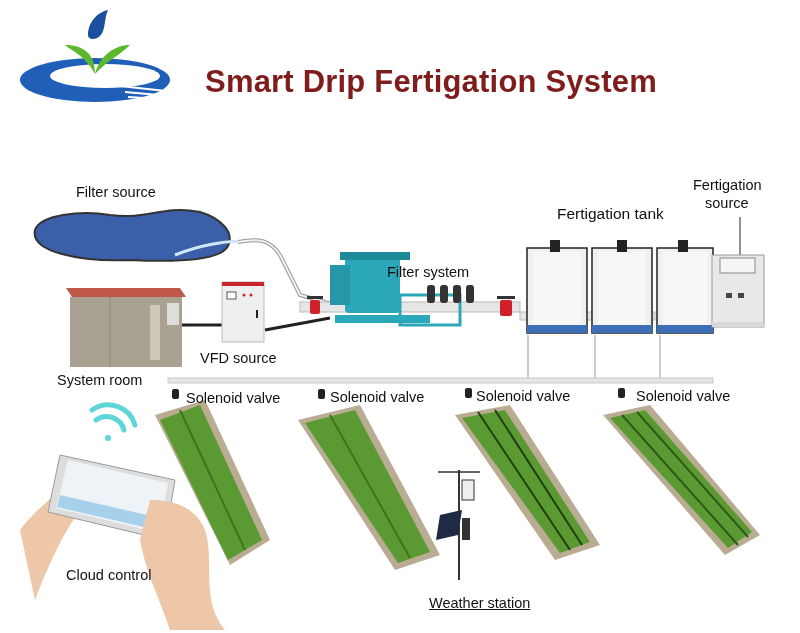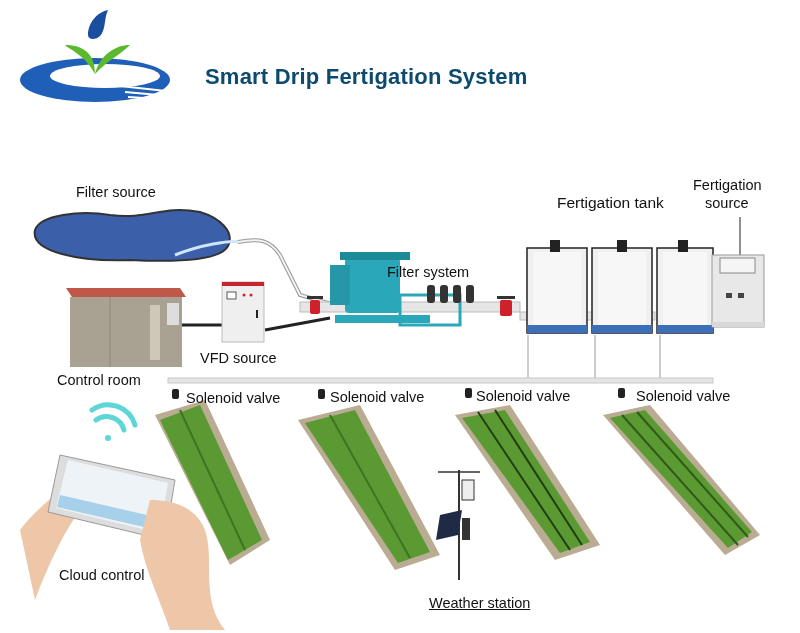--- a/index.html
+++ b/index.html
@@ -1,18 +1,18 @@
 <!DOCTYPE html>
 <html><head>
 <meta charset="utf-8">
 <style>
   html,body{margin:0;padding:0;background:#fff;}
   body{width:800px;height:633px;position:relative;overflow:hidden;font-family:"Liberation Sans",sans-serif;color:#111;}
   .label{position:absolute;font-size:14.5px;color:#111;white-space:nowrap;}
-  .title{position:absolute;left:205px;top:64px;font-size:22px;font-weight:bold;color:#0c4a6e;letter-spacing:0.2px;white-space:nowrap;}
+  .title{position:absolute;left:205px;top:64px;font-size:31px;font-weight:bold;color:#7f1d1d;letter-spacing:0.2px;white-space:nowrap;}
   svg{position:absolute;left:0;top:0;}
 </style>
 </head>
 <body>
 
 <svg width="800" height="633" viewBox="0 0 800 633">
 
   <g>
     <ellipse cx="95" cy="80" rx="75" ry="22" fill="#1f5fb8"></ellipse>
     <ellipse cx="105" cy="76" rx="55" ry="12" fill="#fff"></ellipse>
@@ -160,26 +160,26 @@
     <polygon points="60,455 175,480 165,540 48,512" fill="#ddd" stroke="#999"></polygon>
     <polygon points="68,460 168,483 159,533 56,508" fill="#eef3f7"></polygon>
     <polygon points="60,495 160,518 157,530 57,507" fill="#a7d0ea"></polygon>
     <path d="M150 500 C170 500 195 505 205 530 C215 560 200 600 225 630 L170 630 C160 600 145 570 140 540 Z" fill="#edc7a8"></path>
   </g>
 </svg>
 
 <div class="title">Smart Drip Fertigation System</div>
 
 <div class="label" style="left:76px;top:184px;">Filter source</div>
-<div class="label" style="left:57px;top:372px;">Control room</div>
+<div class="label" style="left:57px;top:372px;">System room</div>
 <div class="label" style="left:200px;top:350px;">VFD source</div>
 <div class="label" style="left:387px;top:224px;margin-top:40px;">Filter system</div>
-<div class="label" style="left:557px;top:194px;font-size:15.5px;">Fertigation tank</div>
+<div class="label" style="left:557px;top:205px;font-size:15.5px;">Fertigation tank</div>
 <div class="label" style="left:693px;top:177px;">Fertigation</div>
 <div class="label" style="left:705px;top:195px;">source</div>
 
 <div class="label" style="left:186px;top:390px;">Solenoid valve</div>
 <div class="label" style="left:330px;top:389px;">Solenoid valve</div>
 <div class="label" style="left:476px;top:388px;">Solenoid valve</div>
 <div class="label" style="left:636px;top:388px;">Solenoid valve</div>
 
-<div class="label" style="left:59px;top:567px;">Cloud control</div>
+<div class="label" style="left:66px;top:567px;">Cloud control</div>
 <div class="label" style="left:429px;top:595px;text-decoration:underline;">Weather station</div>
 
 </body></html>

